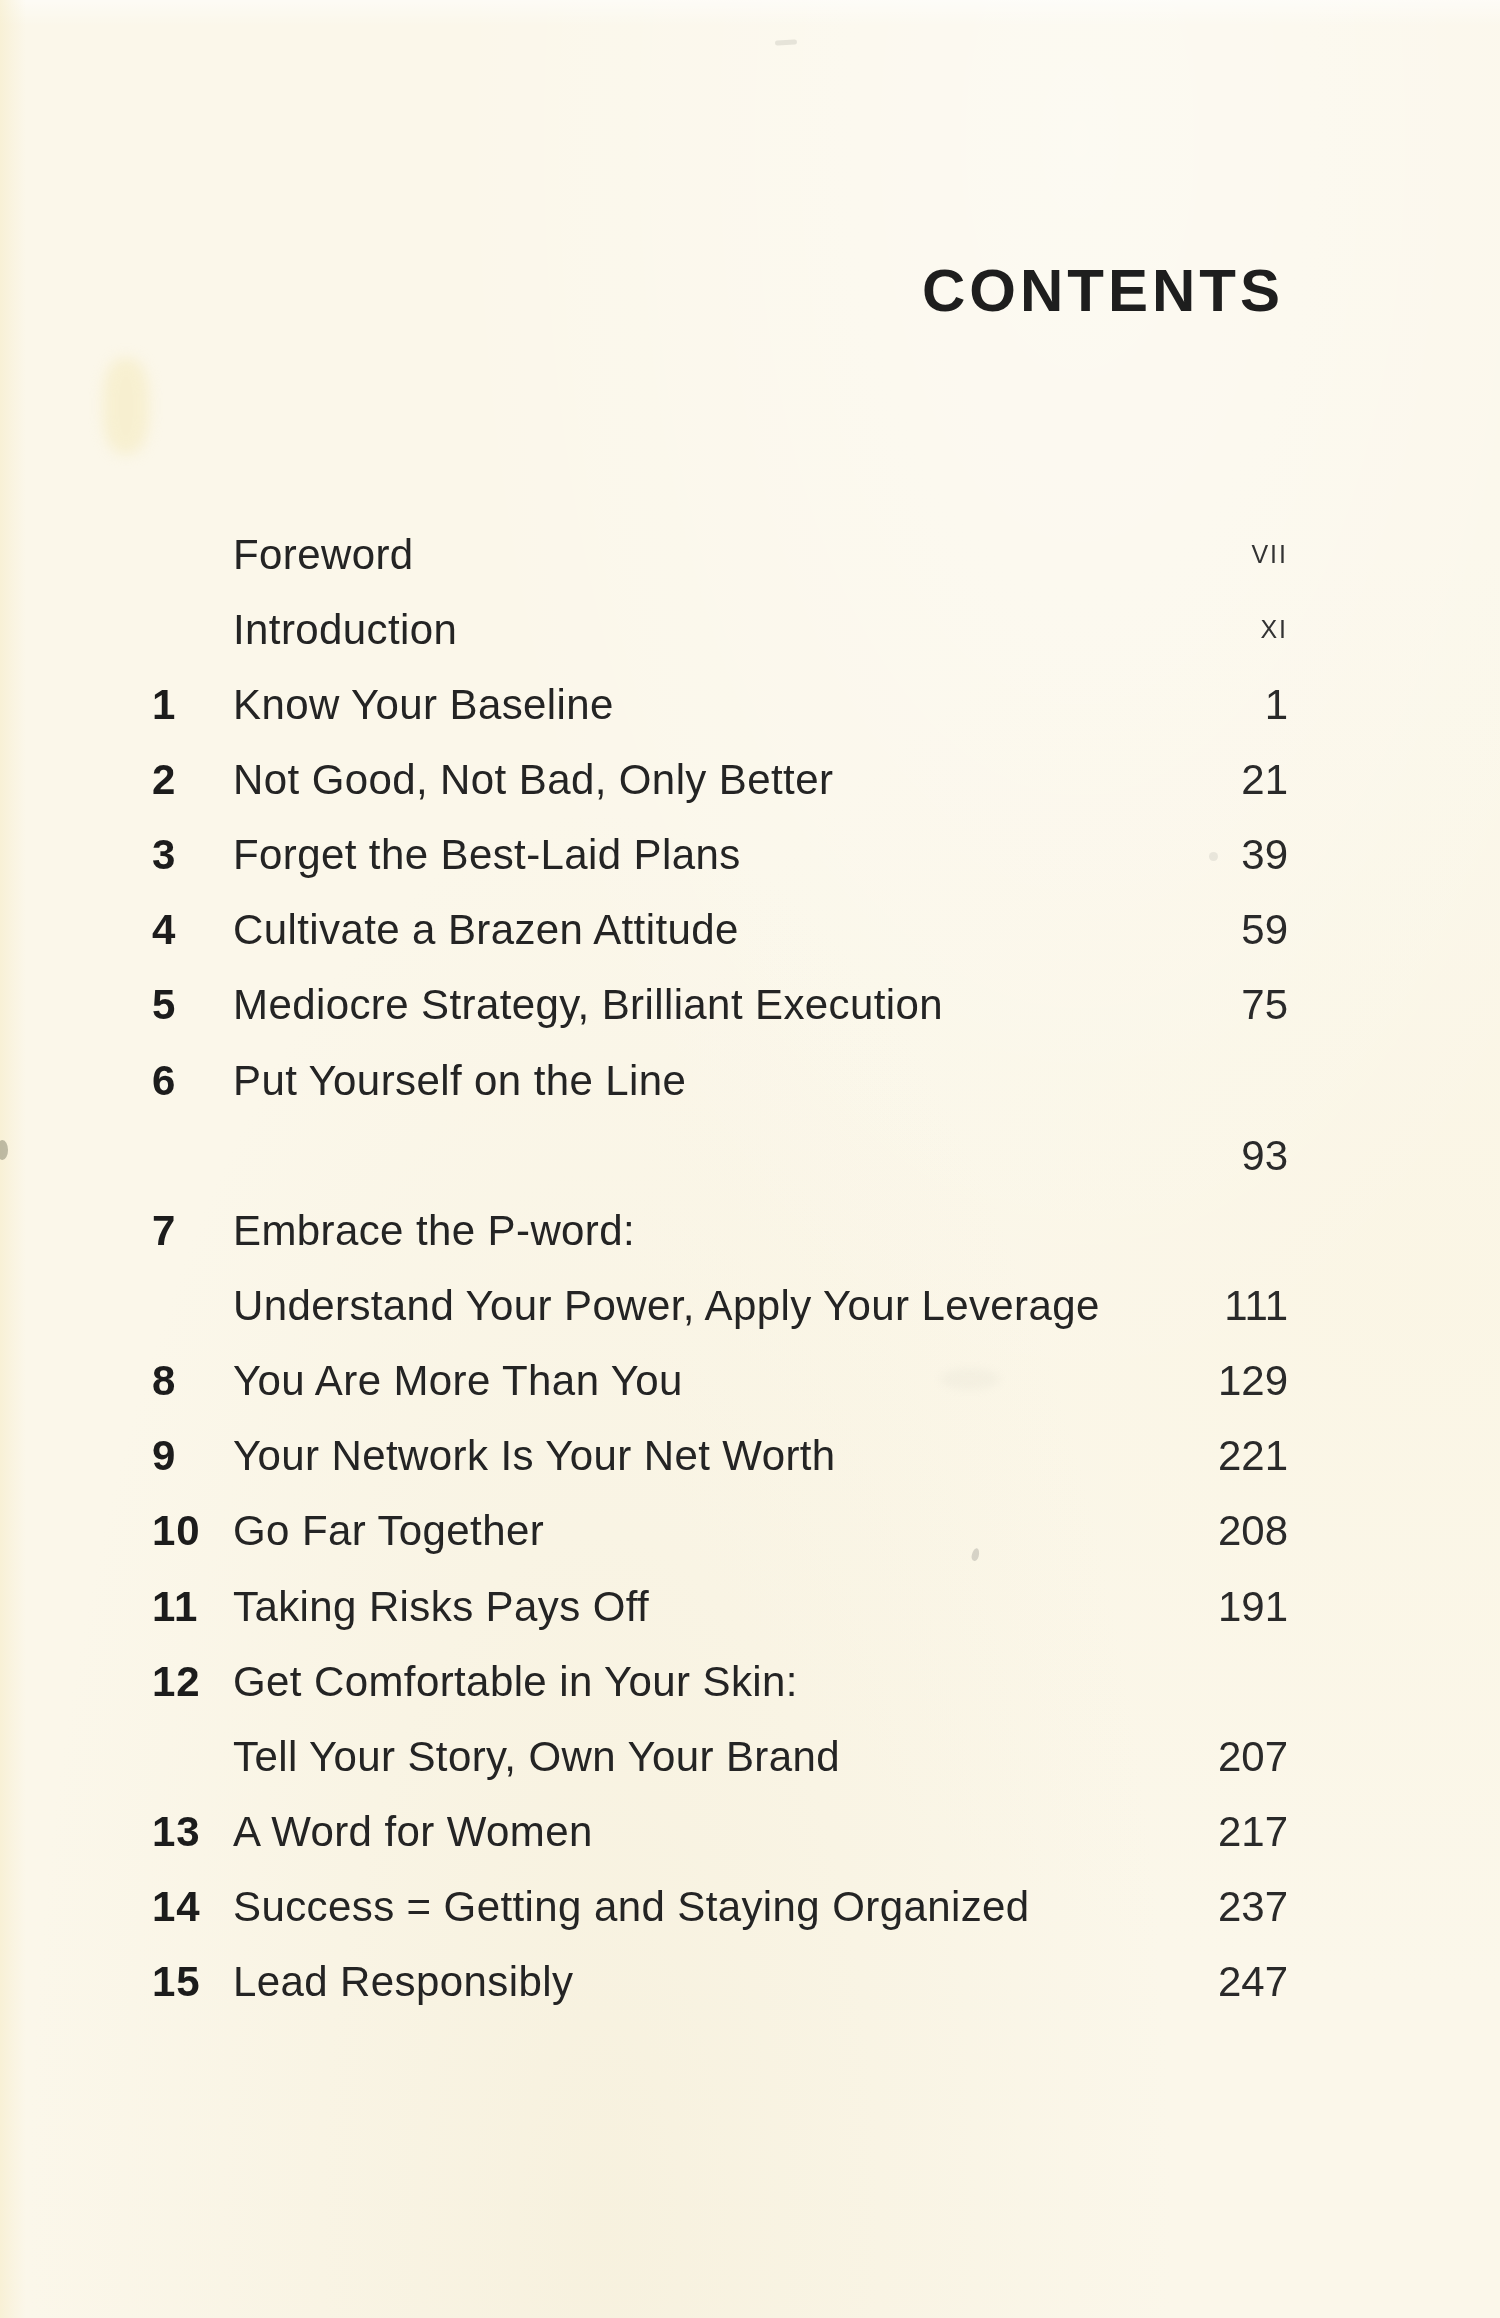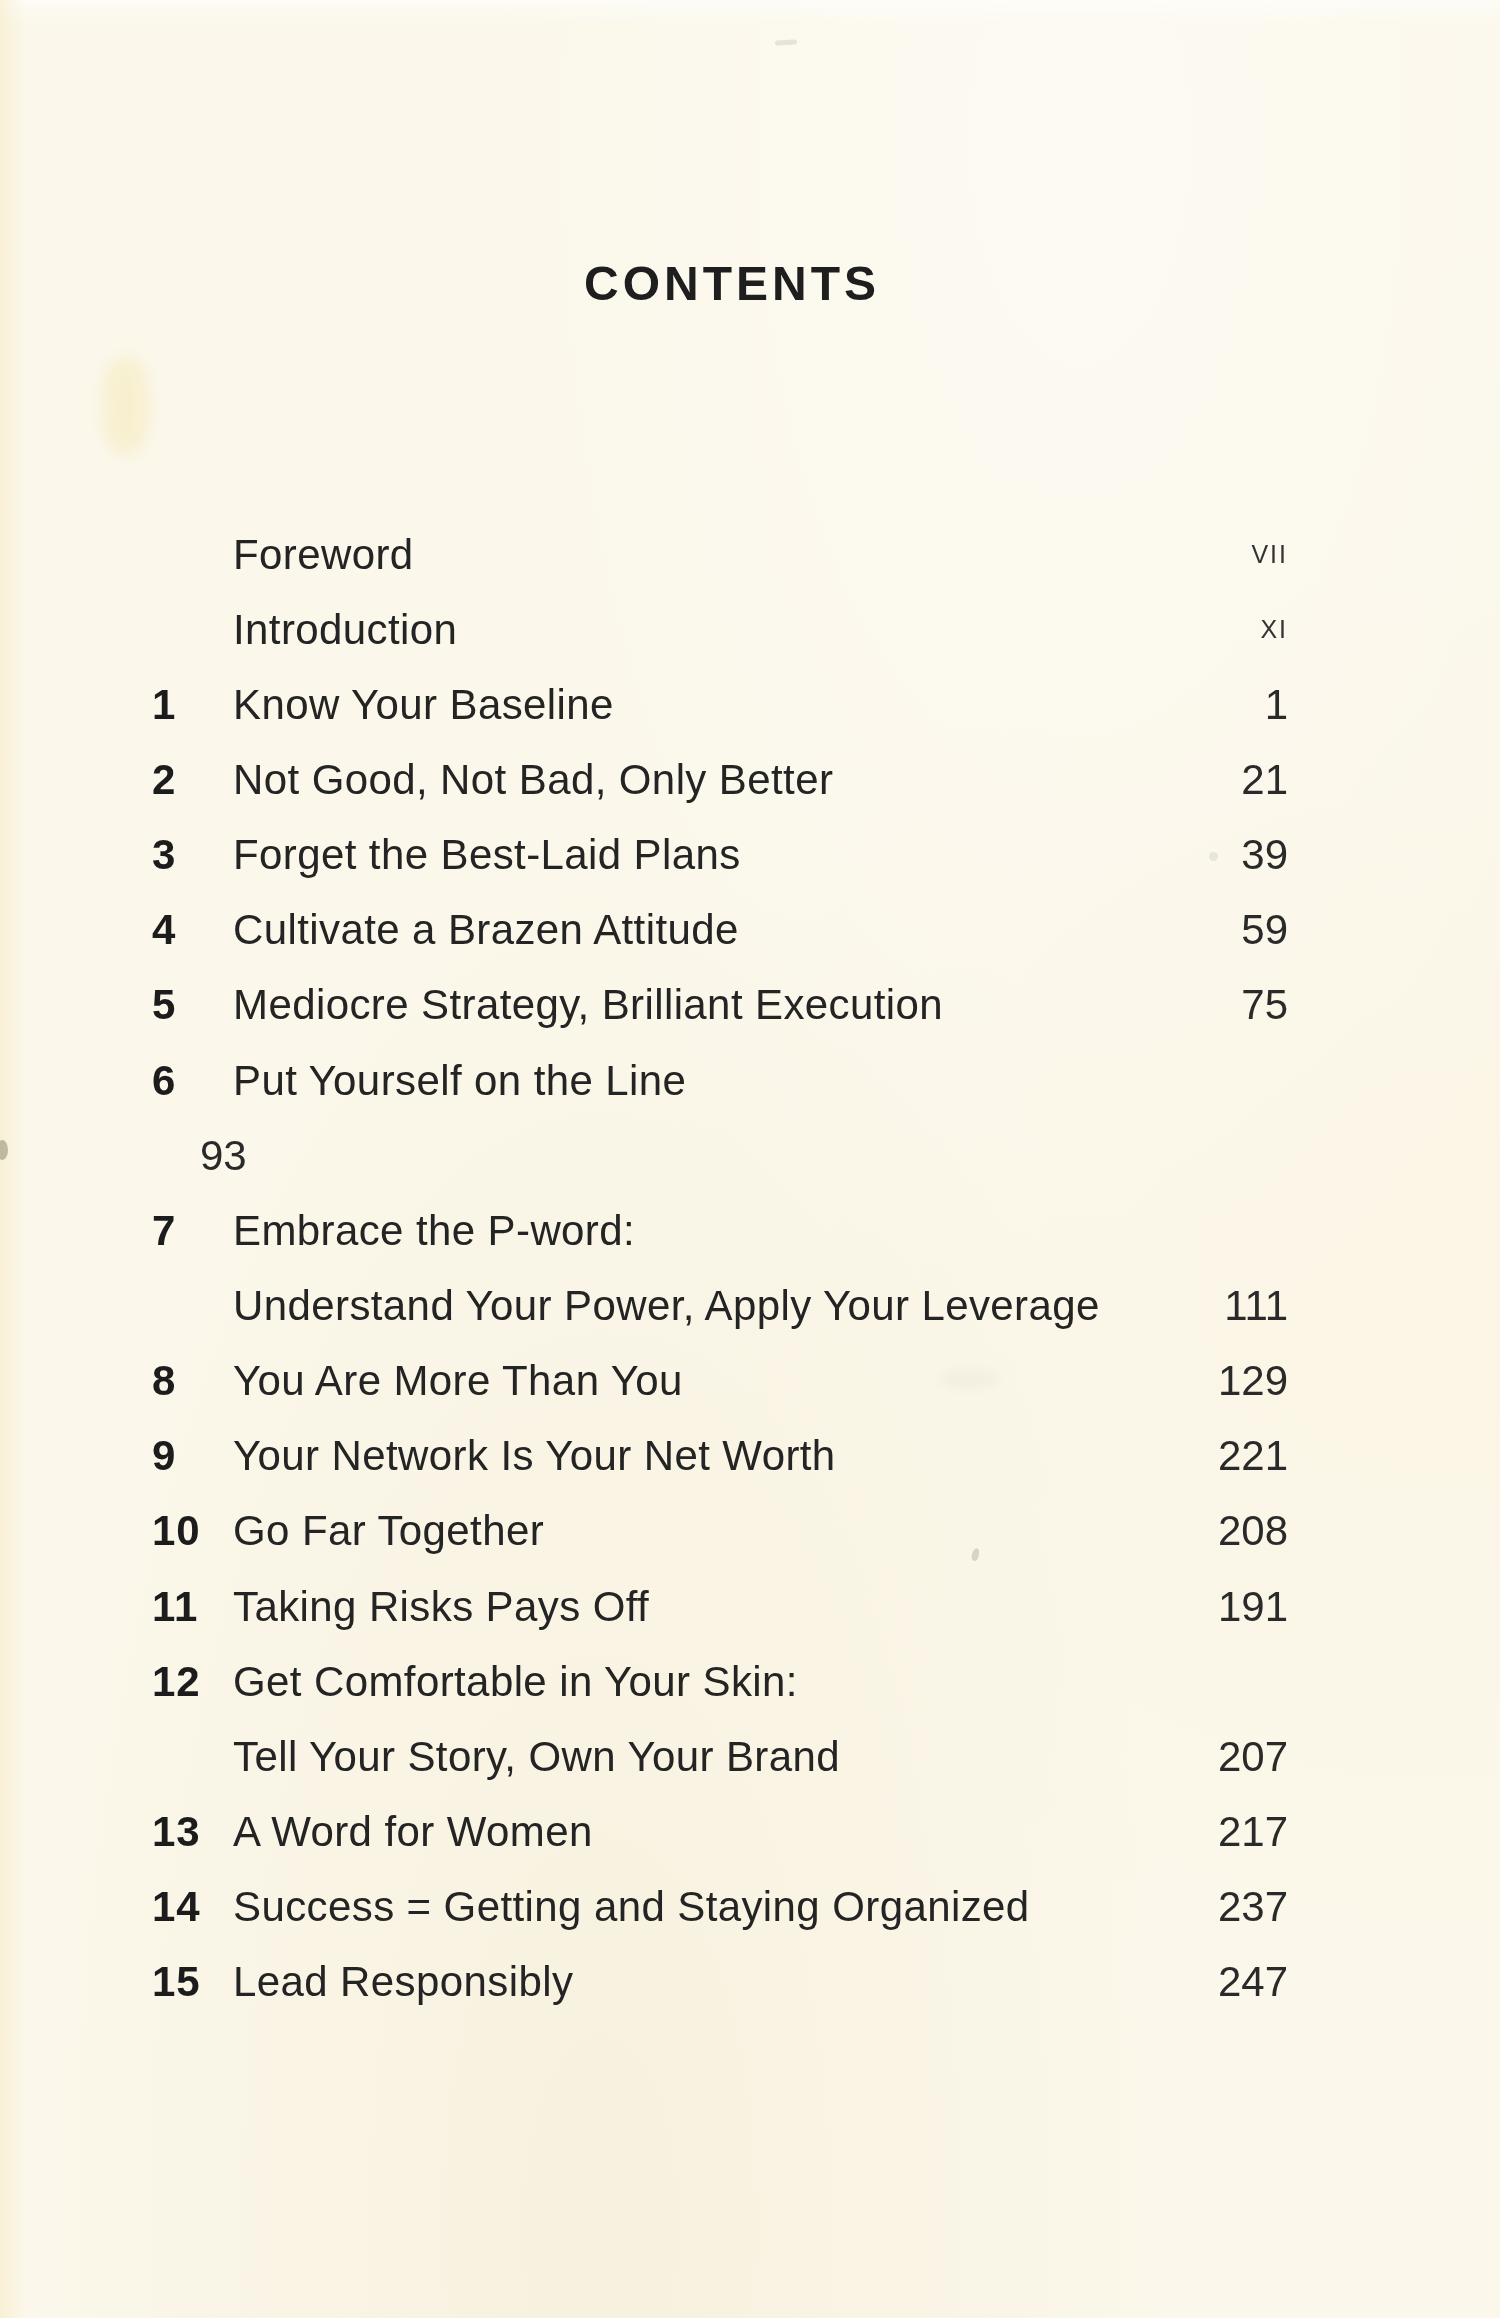--- a/index.html
+++ b/index.html
@@ -12,32 +12,33 @@
     position:absolute;inset:0;
     background:
       linear-gradient(90deg, rgba(246,236,200,0.6) 0px, rgba(246,236,200,0.25) 14px, rgba(246,236,200,0) 26px),
       linear-gradient(180deg, rgba(255,255,255,0.55) 0px, rgba(255,255,255,0) 26px),
       radial-gradient(ellipse at 72% 6%, rgba(255,255,255,0.38), rgba(255,255,255,0) 42%),
       radial-gradient(ellipse at 40% 96%, rgba(242,234,208,0.45), rgba(242,234,208,0) 45%),
       radial-gradient(ellipse at 96% 55%, rgba(250,244,224,0.5), rgba(250,244,224,0) 40%),
       #fbf7ea;
   }
   .heading{
-    position:absolute;left:164px;top:256px;width:1136px;
-    text-align:center;
-    font-size:48px;font-weight:600;letter-spacing:4px;
+    position:absolute;left:148px;top:256px;width:1136px;
+    text-align:right;
+    font-size:60px;font-weight:600;letter-spacing:4px;
     color:#1e1e1e;
   }
   .toc{
     position:absolute;left:152px;top:517px;width:1136px;
     color:#242424;
   }
   .line-row{
     display:flex;align-items:center;height:75.15px;
     font-size:42px;
+    justify-content:space-between;
   }
   .num{
     width:48px;flex:0 0 48px;
     font-weight:600;color:#1c1c1c;letter-spacing:1px;
   }
   .line-title{
     flex:1 1 auto;margin-left:33px;
     font-weight:500;letter-spacing:0.4px;
     white-space:nowrap;overflow:visible;
   }

